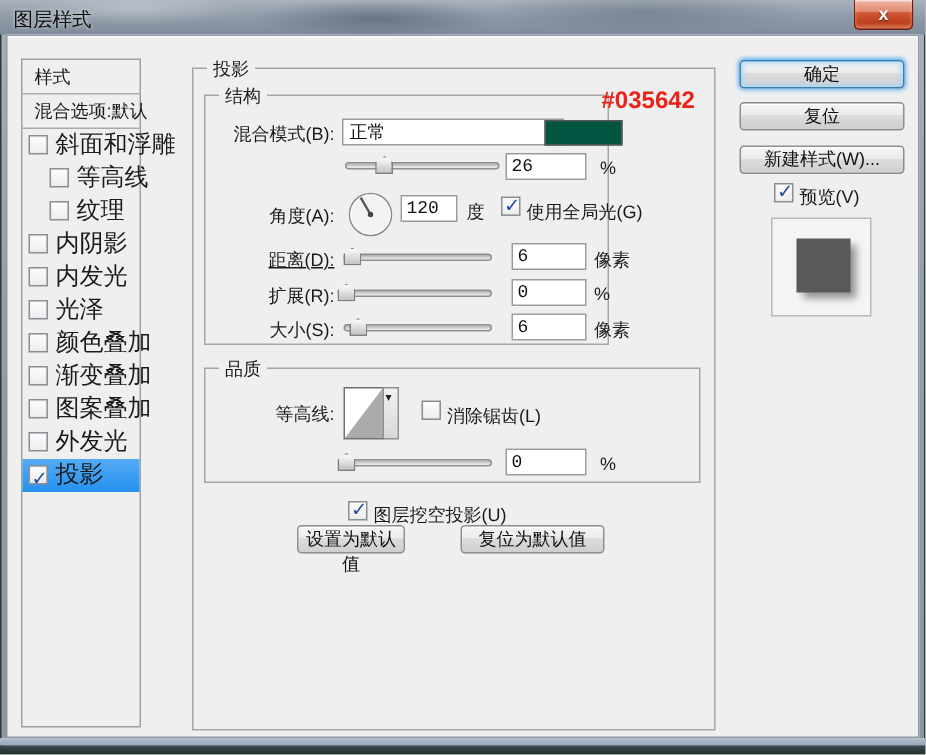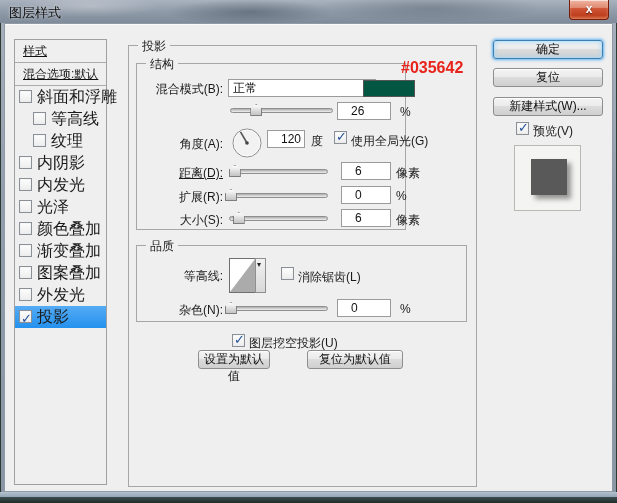--- a/index.html
+++ b/index.html
@@ -31,40 +31,40 @@
   .bottom-strip2 { position:absolute; left:0; bottom:0; width:617px; height:6px;
     background:linear-gradient(180deg,#3d4d50,#1f2d28); }
 
   
   .groupbox { position:absolute; border:1px solid #a6a6a6; }
   .legend { position:absolute; top:-8px; left:9px; background:#efefef; padding:0 4px;
     font-size:12px; color:#1a1a1a; white-space:nowrap; }
   .rlabel { position:absolute; width:90px; text-align:right; font-size:12px; color:#1a1a1a; white-space:nowrap; }
   .unit { position:absolute; font-size:12px; color:#1a1a1a; white-space:nowrap; }
   .field { position:absolute; height:18px; background:#fff; border:1px solid #9b9b9b;
-    font-size:12px; padding:1px 13px; line-height:14px; color:#111; }
+    font-size:12px; padding:1px 3px; line-height:14px; color:#111;font-family:Liberation Mono, monospace; }
   .track { position:absolute; height:5px; border-radius:3px; border:1px solid #8f8f8f;
     background:linear-gradient(180deg,#adadad,#d6d6d6 60%,#efefef); }
   .thumb { position:absolute; width:12px; height:12px; margin-left:-6px; top:-5px;
     background:linear-gradient(180deg,#fdfdfd,#d9d9d9 60%,#c4c4c4);
     border:1px solid #7e7e7e; clip-path:polygon(50% 0,100% 38%,100% 100%,0 100%,0 38%); }
   .cb { position:absolute; width:13px; height:13px; background:linear-gradient(180deg,#fdfdfd,#ededed);
     border:1px solid #8a9096; box-shadow:inset 0 0 1px #cfd6dc; cursor:pointer; }
   .cb.checked::after { content:"\2713"; position:absolute; left:1px; top:-3px;
     font-size:13px; font-weight:bold; color:#1f4f9b; }
   .w7btn { position:absolute; height:19px; text-align:center; font-size:12px; line-height:17px;
     color:#111; cursor:pointer; border:1px solid #8e8e8e; border-radius:3px;
     background:linear-gradient(180deg,#f4f4f4,#ebebeb 45%,#dddddd 46%,#cfcfcf);
     box-shadow:inset 0 1px 0 #fff; }
   .w7btn.default { border:1px solid #3c7fb1;
     box-shadow:0 0 3px 1px #5fb2f2, inset 0 0 4px 1px #a8d7f7, inset 0 1px 0 #eaf6ff; }
 
   
-  .sidebar { position:absolute; left:14px; top:39px; width:93px; height:446px;
-    border:1px solid #a0a0a0; background:#efefef;text-decoration:underline; }
+  .sidebar { position:absolute; left:14px; top:39px; width:80px; height:446px;
+    border:1px solid #a0a0a0; background:#efefef; }
   .side-row { position:relative; height:23px; line-height:23px; padding-left:8px;
     font-size:12px; color:#1a1a1a; border-bottom:1px solid #ababab; cursor:pointer; white-space:nowrap; }
   .side-item { position:relative; height:22px; line-height:22px; font-size:16px;
     color:#1a1a1a; cursor:pointer; white-space:nowrap; }
   .side-item .cb { position:absolute; left:4px; top:4px; }
   .side-item.indent .cb { left:18px; }
   .side-item .lbl { position:absolute; left:22px; top:0; }
   .side-item.indent .lbl { left:36px; }
   .side-item.selected { background:linear-gradient(180deg,#55abf5,#2491ee); }
 
@@ -212,21 +212,20 @@
   <div class="rlabel" style="left:133px; top:268px;">等高线:</div>
   <div class="contour-box" style="left:229px; top:258px;">
     <svg width="25" height="33">
         <polygon points="0,33 25,33 25,0" fill="#ababab"></polygon>
       </svg>
   </div>
   <div class="contour-arrow" style="left:255px; top:258px;"></div>
   <div class="cb" style="left:281px; top:267px;"></div>
   <div class="unit" style="left:298px; top:269px;">消除锯齿(L)</div>
 
-  <div class="rlabel" style="left:133px; top:302px;">杂色(N):</div>
   <div class="track" style="left:229px; top:306px; width:99px;">
     <div class="thumb" style="left: 1%;"></div>
   </div>
   <div class="field" style="left:337px; top:299px; width:54px;">0</div>
   <div class="unit" style="left:400px; top:302px;">%</div>
 
   <div class="cb checked" style="left:232px; top:334px;"></div>
   <div class="unit" style="left:249px; top:335px;">图层挖空投影(U)</div>
 
   <div class="w7btn" style="left:198px; top:350px; width:72px;">设置为默认值</div>

